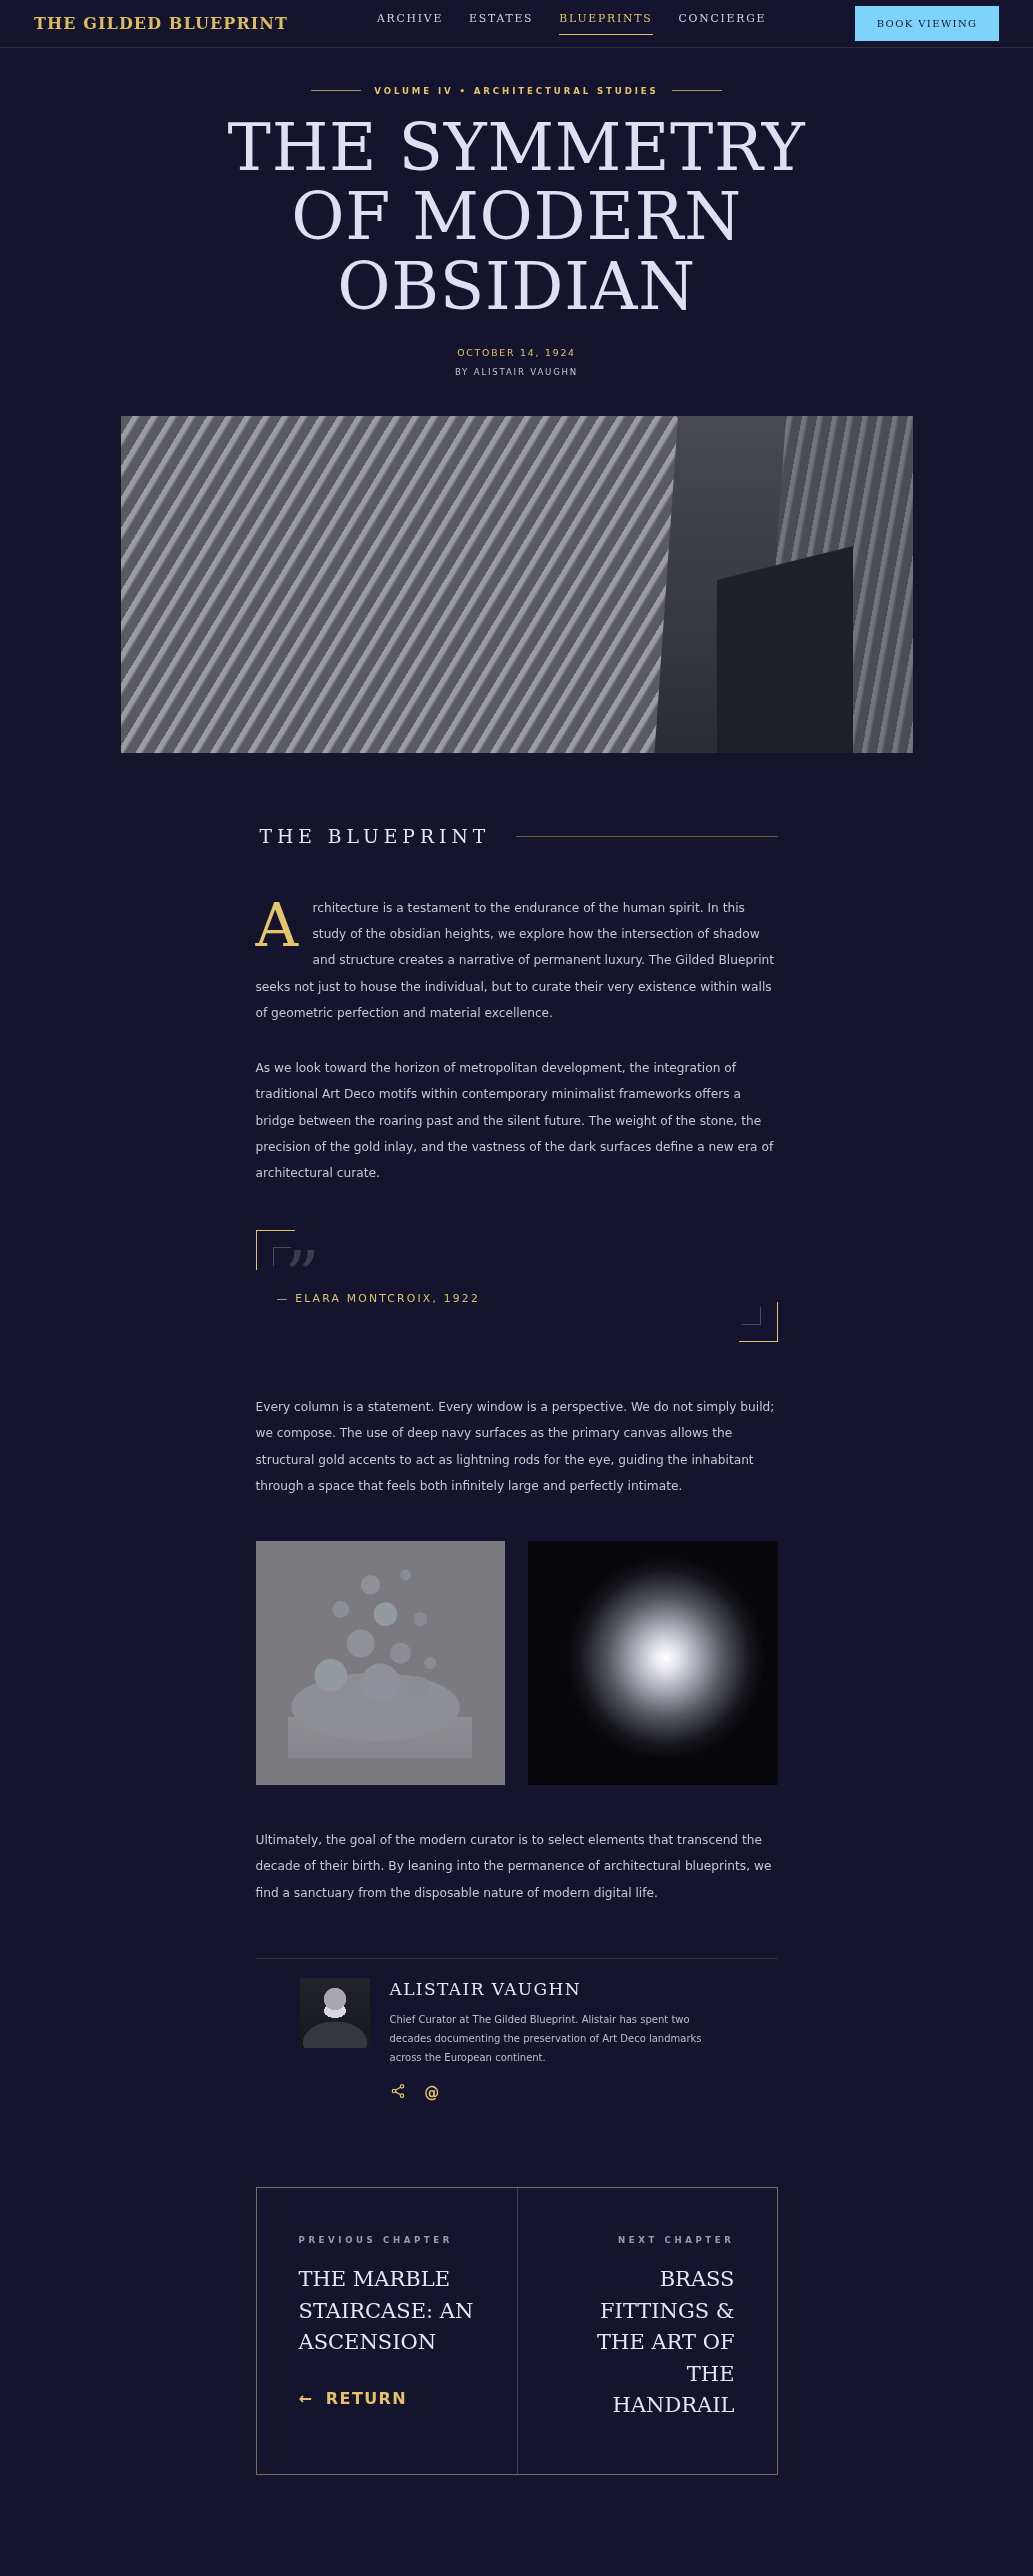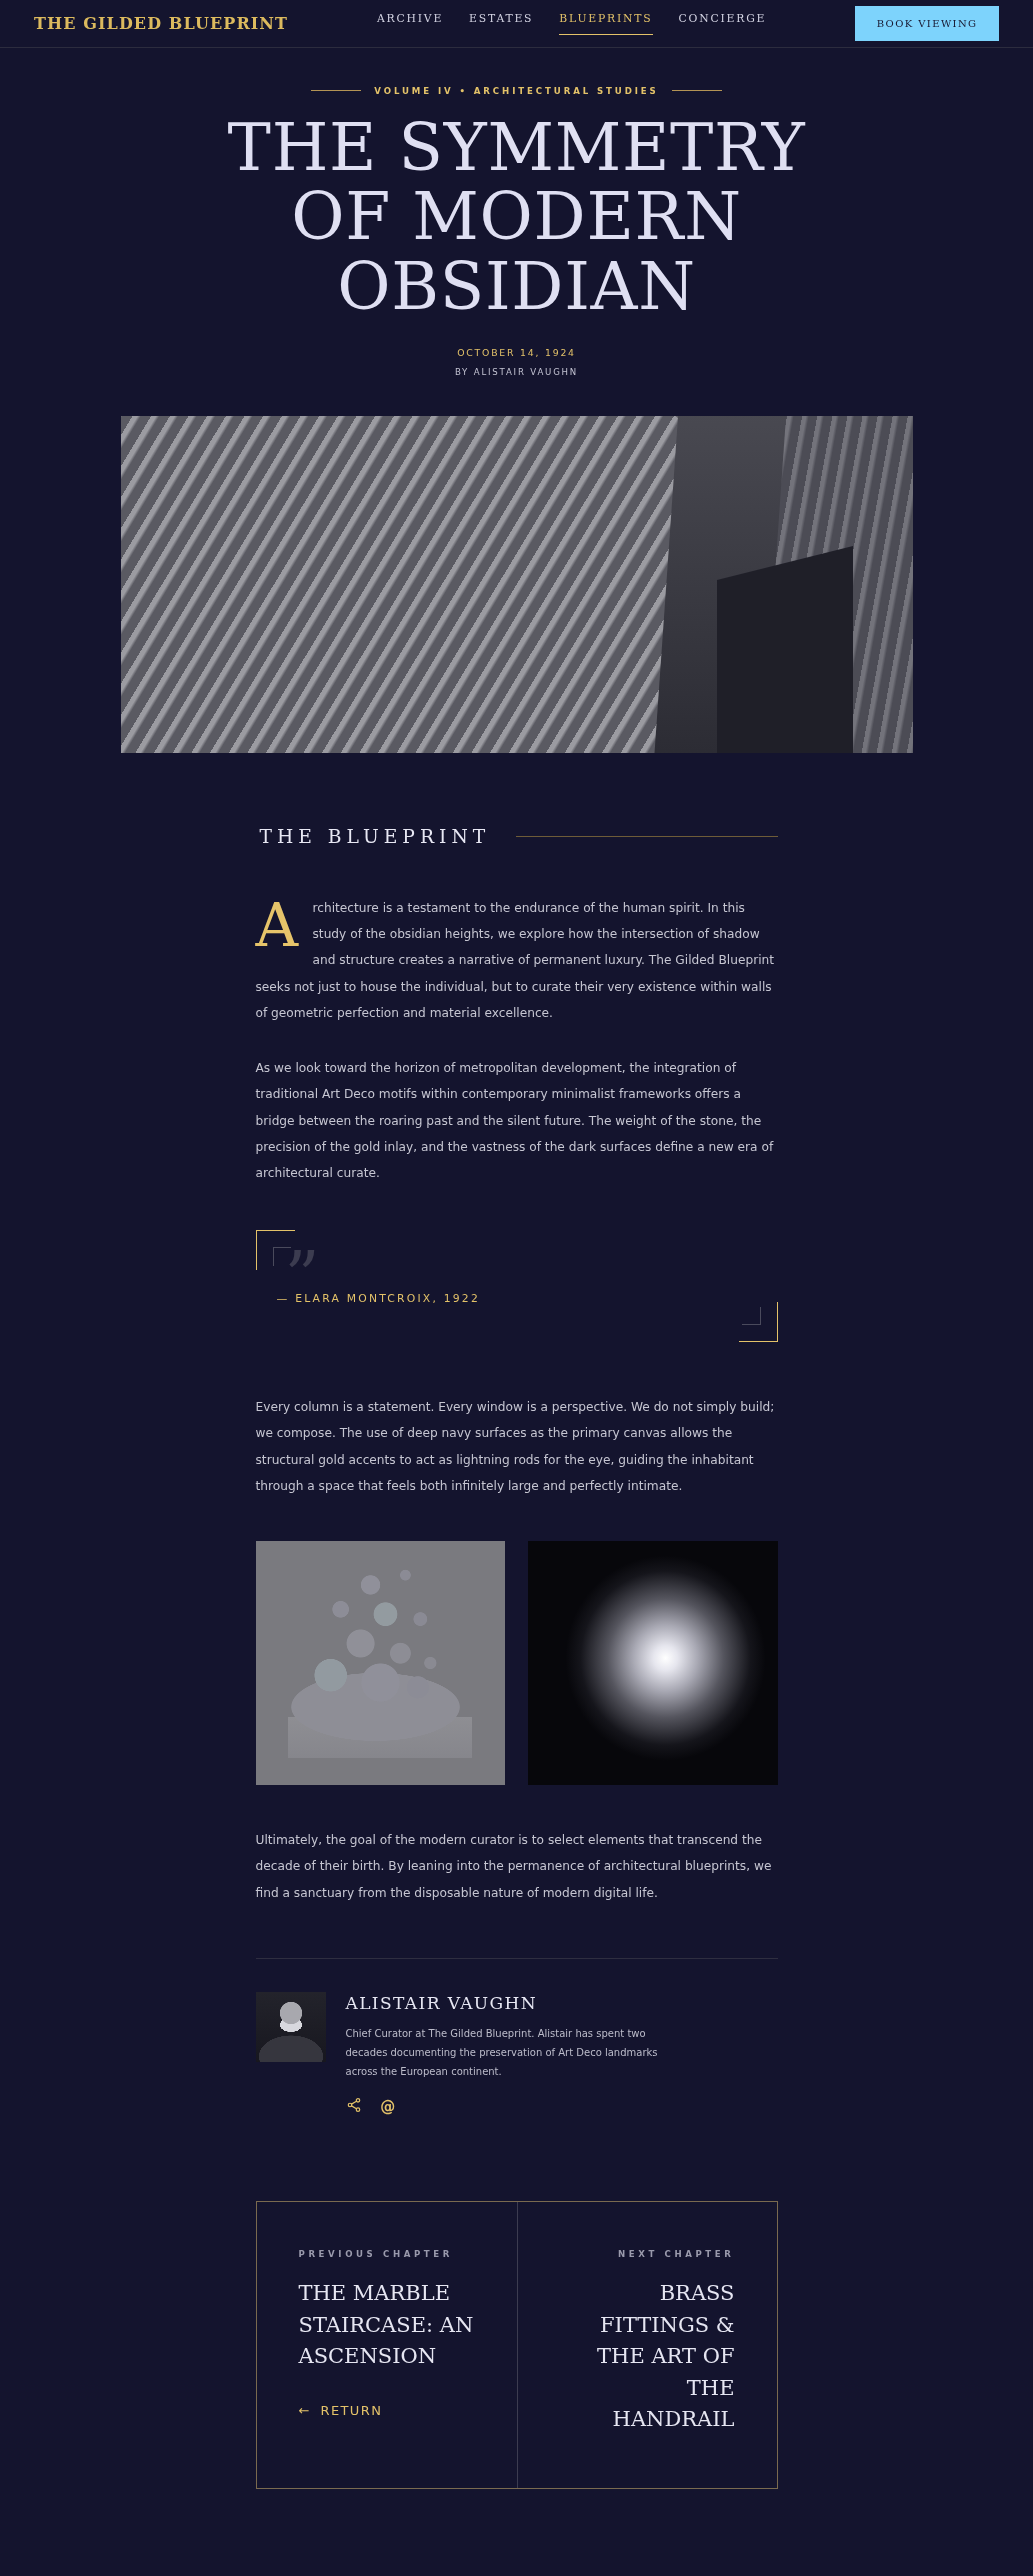--- a/index.html
+++ b/index.html
@@ -132,21 +132,21 @@
       #7a7a7f;
   }
   .fig-right {
     background:
       radial-gradient(ellipse 40% 42% at 55% 48%, #ffffff 0%, #e6e6ee 12%, #a9a9b4 32%, #55555e 58%, #15151b 85%, #07070b 100%),
       #07070b;
   }
 
   .divider { height:0.7px; background:#2e2e40; margin-top:52px; }
 
-  .author { display:flex; gap:20px; margin-top:33px; }
+  .author { display:flex; gap:20px; margin-top:19px;justify-content:center; }
   .avatar {
     width:70px; height:70px; flex:0 0 70px;
     background:
       radial-gradient(circle at 50% 30%, #a8a8ae 0 10.8px, transparent 11.5px),
       radial-gradient(ellipse 16% 10% at 50% 47%, #d8d8de 0 99%, transparent 100%),
       radial-gradient(ellipse 46% 30% at 50% 92%, #36363e 0 99%, transparent 100%),
       linear-gradient(180deg,#23232b 0%,#17171f 100%);
   }
   .author-name { margin:1.4px 0 0; font-weight:normal; font-size:17px; letter-spacing:1.4px; color:#e8e8f4; }
   .author-bio { margin:11.5px 0 0; max-width:344px; font-size:10px; line-height:1.9; color:#bcbcca; }
@@ -160,21 +160,21 @@
     border:0.7px solid rgba(206,176,108,.55);
   }
   .chapter-cell { padding:47px 42px 52px; }
   .chapter-cell.next { border-left:0.7px solid #3c3c50; text-align:right; }
   .chapter-label { font-size:8.6px; letter-spacing:3.6px; color:#9a9aac; font-weight:bold; }
   .chapter-title {
     margin:18.7px 0 0; font-weight:normal; font-size:21px; line-height:1.5; color:#e6e6f2;
   }
   .chapter-link {
     display:inline-block; margin-top:30px; color:#e3c269; text-decoration:none;
-    font-size:13px; letter-spacing:1.4px; font-weight:normal; cursor:pointer;
+    font-size:16px; letter-spacing:1.4px; font-weight:bold; cursor:pointer;
   }
   .chapter-link .arrow { letter-spacing:0; }
 </style>
 </head>
 <body>
 
 <header class="site-header">
   <div class="logo">THE GILDED BLUEPRINT</div>
   <nav class="nav">
     <a>ARCHIVE</a>

